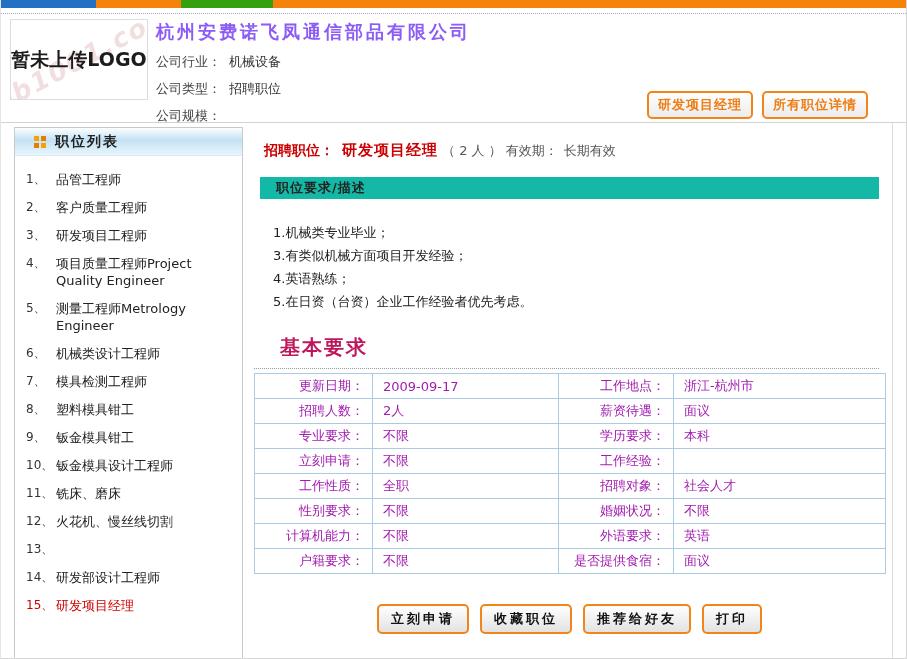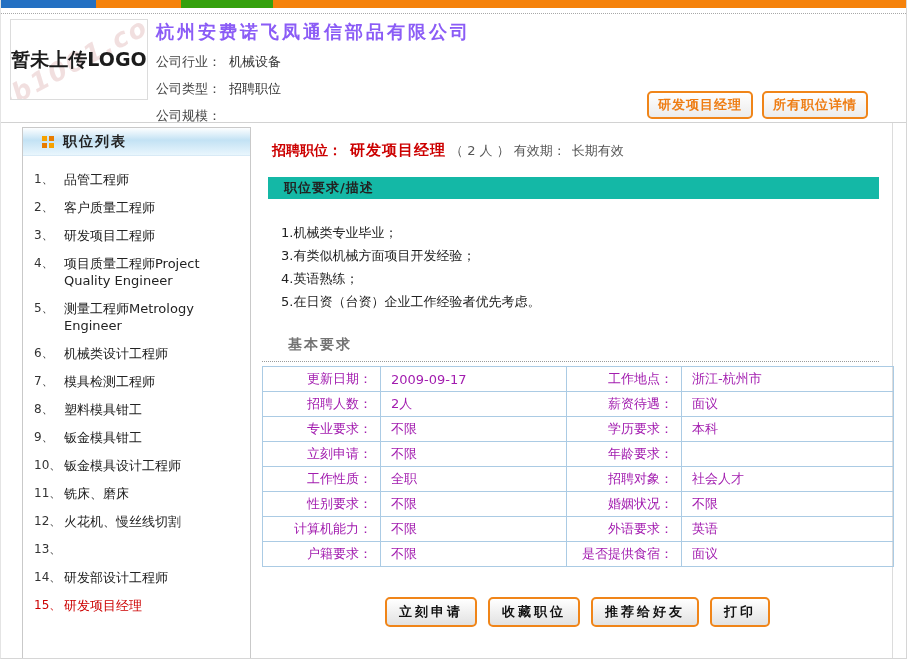--- a/index.html
+++ b/index.html
@@ -27,21 +27,21 @@
   .company-field .cf-label { color:#444; }
   .company-field .cf-value { margin-left:8px; color:#333; }
   .header-buttons { position:absolute; right:38px; bottom:3px; display:flex; gap:9px; }
   .btn-outline { border:2px solid #f08519; border-radius:5px; color:#ee7d14; font-weight:bold;
                  font-size:13px; padding:3px 9px; background:linear-gradient(180deg,#ffffff,#ececec);
                  cursor:pointer; font-family:inherit; letter-spacing:1px; }
 
   .main-divider { border-top:1px solid #d2d2d2; }
 
   
-  .content { display:flex; align-items:stretch; height:536px; padding-left:21px; padding-top:4px;
+  .content { display:flex; align-items:stretch; height:536px; padding-left:13px; padding-top:4px;
              border-right:1px solid #dcdcdc; margin-right:13px; }
 
   
   .sidebar { width:229px; flex-shrink:0; border:1px solid #c9c9c9; background:#fff; }
   .sidebar-header { height:28px; display:flex; align-items:center; gap:9px; padding-left:19px;
                     background:linear-gradient(180deg,#fdfeff 0%,#c3e2f4 45%,#e9f6fd 100%);
                     border-bottom:1px solid #d8eaf6; }
   .grid-icon { width:12px; height:12px; display:grid; grid-template-columns:5px 5px;
                grid-template-rows:5px 5px; gap:2px; }
   .grid-icon i { display:block; }
@@ -65,21 +65,21 @@
   .jh-valid-label { color:#555; margin-left:4px; }
   .jh-valid { color:#555; margin-left:6px; }
 
   .section-bar { margin:17px 13px 0 8px; background:#14b8a6; height:22px; line-height:22px;
                  padding-left:16px; font-size:13px; font-weight:bold; color:#222; letter-spacing:1px; }
 
   .description { margin:22px 20px 0 21px; font-size:13px; color:#222; line-height:23px; }
   .desc-line { min-height:23px; }
 
   .basic-head { margin:21px 13px 0 2px; border-bottom:1px dotted #9a9a9a; padding:0 0 7px 26px; }
-  .basic-title { font-size:14px; font-weight:bold; color:#737373; letter-spacing:2px; }
+  .basic-title { font-size:20px; font-weight:bold; color:#be185d; letter-spacing:2px; }
 
   table.req { border-collapse:collapse; table-layout:fixed; width:631px; margin:4px 0 0 2px; }
   table.req td { border:1px solid #abcbe4; height:25px; font-size:13px; color:#a21caf; }
   td.lbl { text-align:right; padding-right:8px; color:#333; }
   td.val { text-align:left; padding-left:10px; }
 
   .actions { width:631px; margin:30px 0 0 2px; display:flex; justify-content:center; gap:11px; }
   .btn-action { border:2px solid #f08519; border-radius:5px; background:linear-gradient(180deg,#ffffff,#e2e2e2);
                 color:#111; font-weight:bold; font-size:13px; padding:4px 12px; letter-spacing:3px;
                 cursor:pointer; font-family:inherit; }
@@ -237,21 +237,21 @@
         </tr>
         <tr>
           <td class="lbl">专业要求：</td>
               <td class="val">不限</td>
           <td class="lbl">学历要求：</td>
               <td class="val">本科</td>
         </tr>
         <tr>
           <td class="lbl">立刻申请：</td>
               <td class="val">不限</td>
-          <td class="lbl">年龄要求：</td>
+          <td class="lbl">工作经验：</td>
               <td class="val"></td>
         </tr>
         <tr>
           <td class="lbl">工作性质：</td>
               <td class="val">全职</td>
           <td class="lbl">招聘对象：</td>
               <td class="val">社会人才</td>
         </tr>
         <tr>
           <td class="lbl">性别要求：</td>

